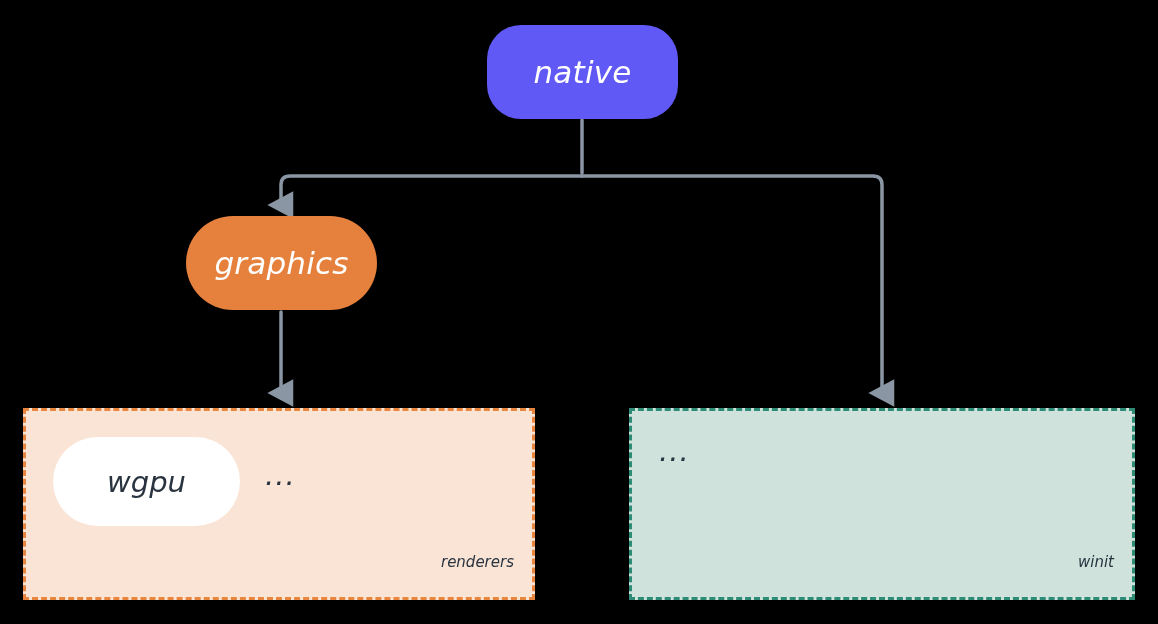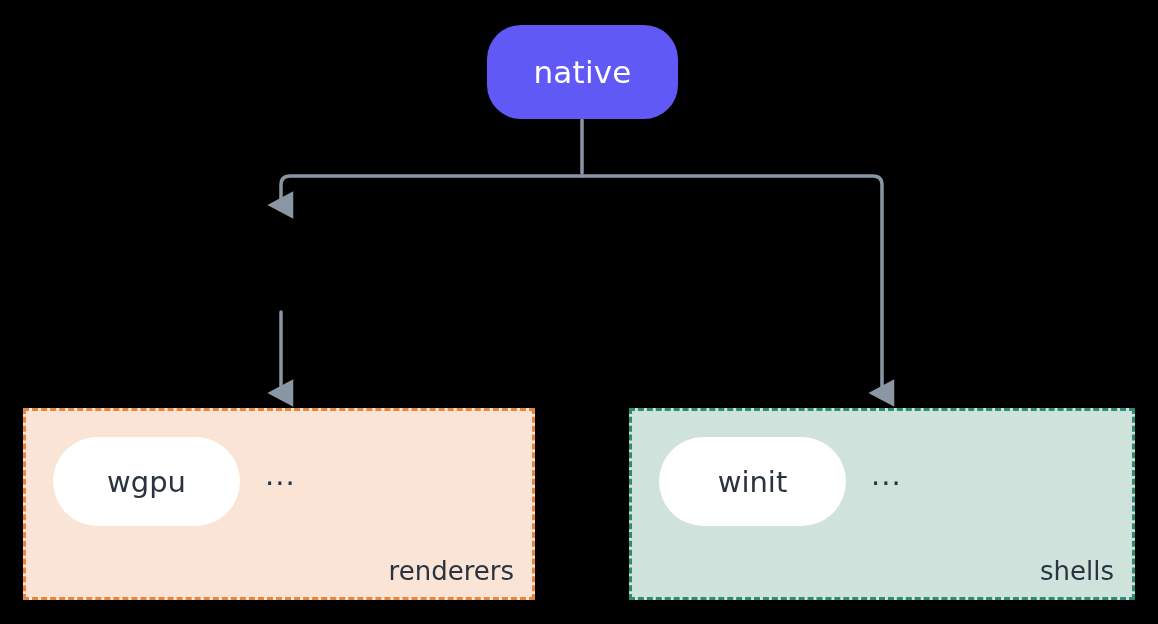--- a/index.html
+++ b/index.html
@@ -11,20 +11,21 @@
     width: 1158px;
     height: 624px;
     font-family: "DejaVu Sans", sans-serif;
     overflow: hidden;
   }
   #canvas {
     position: relative;
     width: 1158px;
     height: 584px;
     background: #000000;
+    font-style: italic;
   }
   svg.edges {
     position: absolute;
     left: 0;
     top: 0;
     width: 1158px;
     height: 624px;
     pointer-events: none;
   }
   .node {
@@ -108,22 +109,22 @@
   .ellipsis {
     color: #2A3441;
     font-size: 29px;
     letter-spacing: 1px;
     line-height: 1;
     padding-bottom: 12px;
   }
   .group-label {
     position: absolute;
     right: 18px;
-    bottom: 11px;
-    font-size: 26px;
+    bottom: 26px;
+    font-size: 15px;
     color: #2A3441;
     white-space: nowrap;
     margin-left: 26px;
   }
 </style>
 </head>
 <body>
 
 <div id="canvas">
 
@@ -140,34 +141,34 @@
 
     <path d="M582,176 L873,176 Q882,176 882,185 L882,393" fill="none" stroke="#8A96A3" stroke-width="3.5" stroke-linecap="round" stroke-linejoin="round" marker-end="url(#arrowhead)"></path>
 
     <path d="M281,312 L281,393" fill="none" stroke="#8A96A3" stroke-width="3.5" stroke-linecap="round" marker-end="url(#arrowhead)"></path>
   </svg>
 
   <div class="node node-native">
     <span>native</span>
   </div>
 
+  <div class="node node-graphics">
+    <span>graphics</span>
+  </div>
 
   <div class="group group-renderers">
     <div class="group-items">
       <div class="leaf">
         <span>wgpu</span>
       </div>
       <span class="ellipsis">...</span>
     </div>
     <div class="group-label">renderers</div>
   </div>
 
   <div class="group group-shells">
     <div class="group-items">
-      <div class="leaf">
-        <span>winit</span>
-      </div>
       <span class="ellipsis">...</span>
     </div>
-    <div class="group-label">shells</div>
+    <div class="group-label">winit</div>
   </div>
 
 </div>
 
 </body></html>

